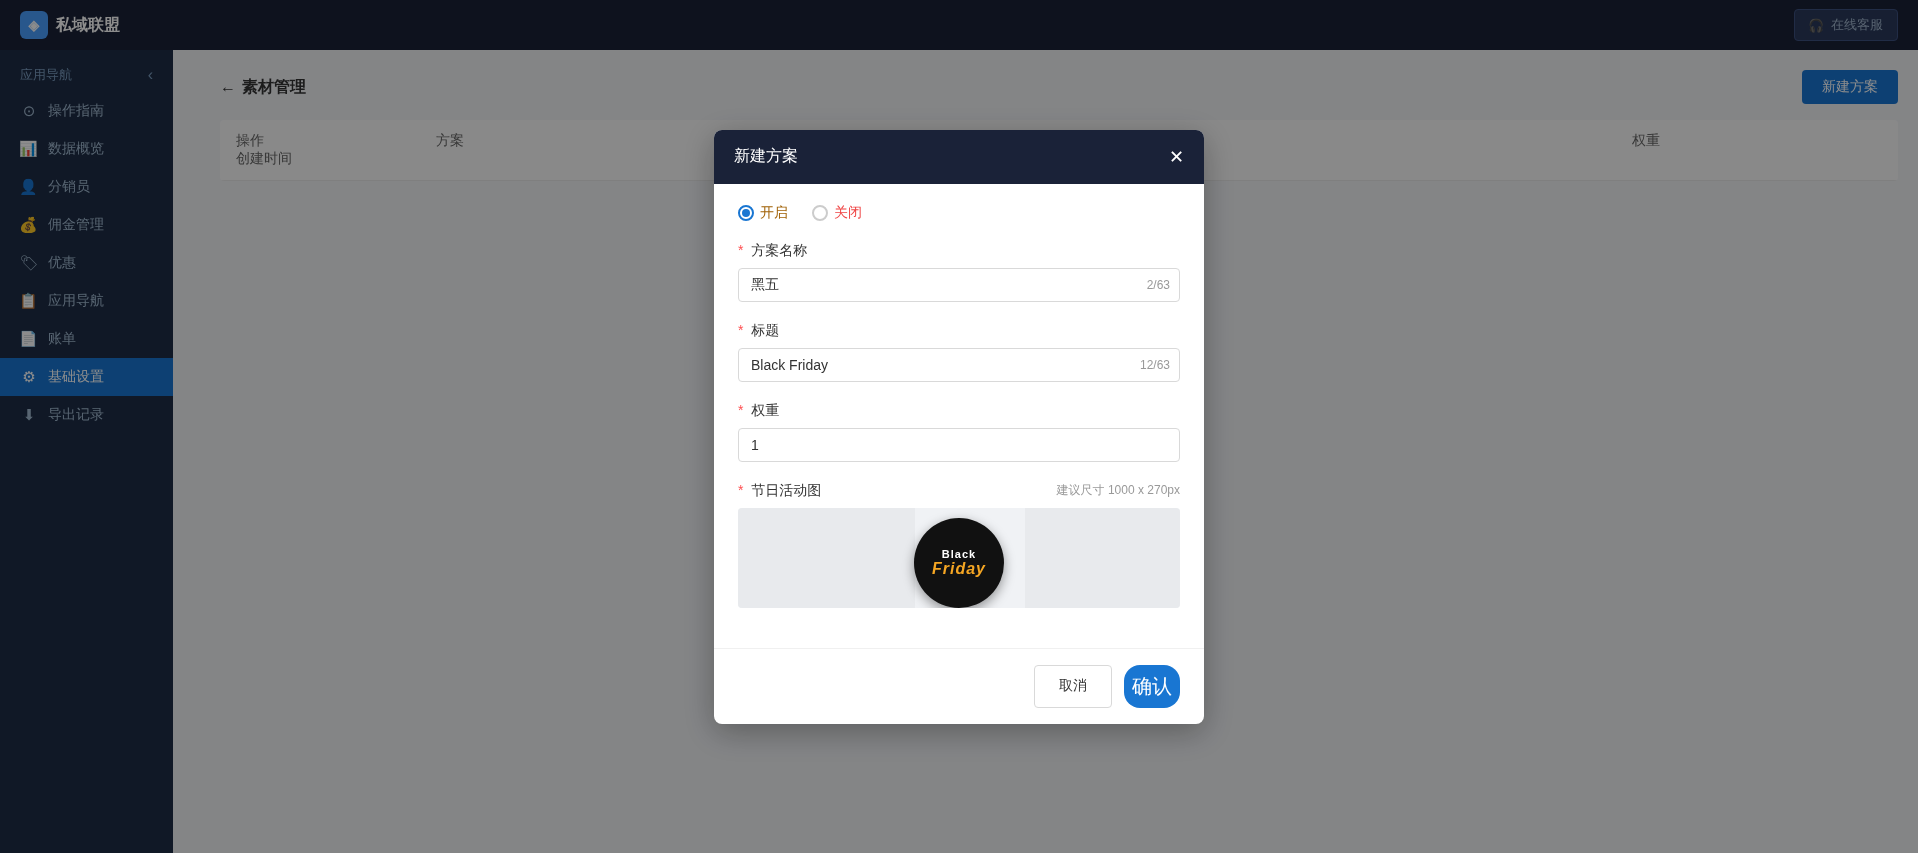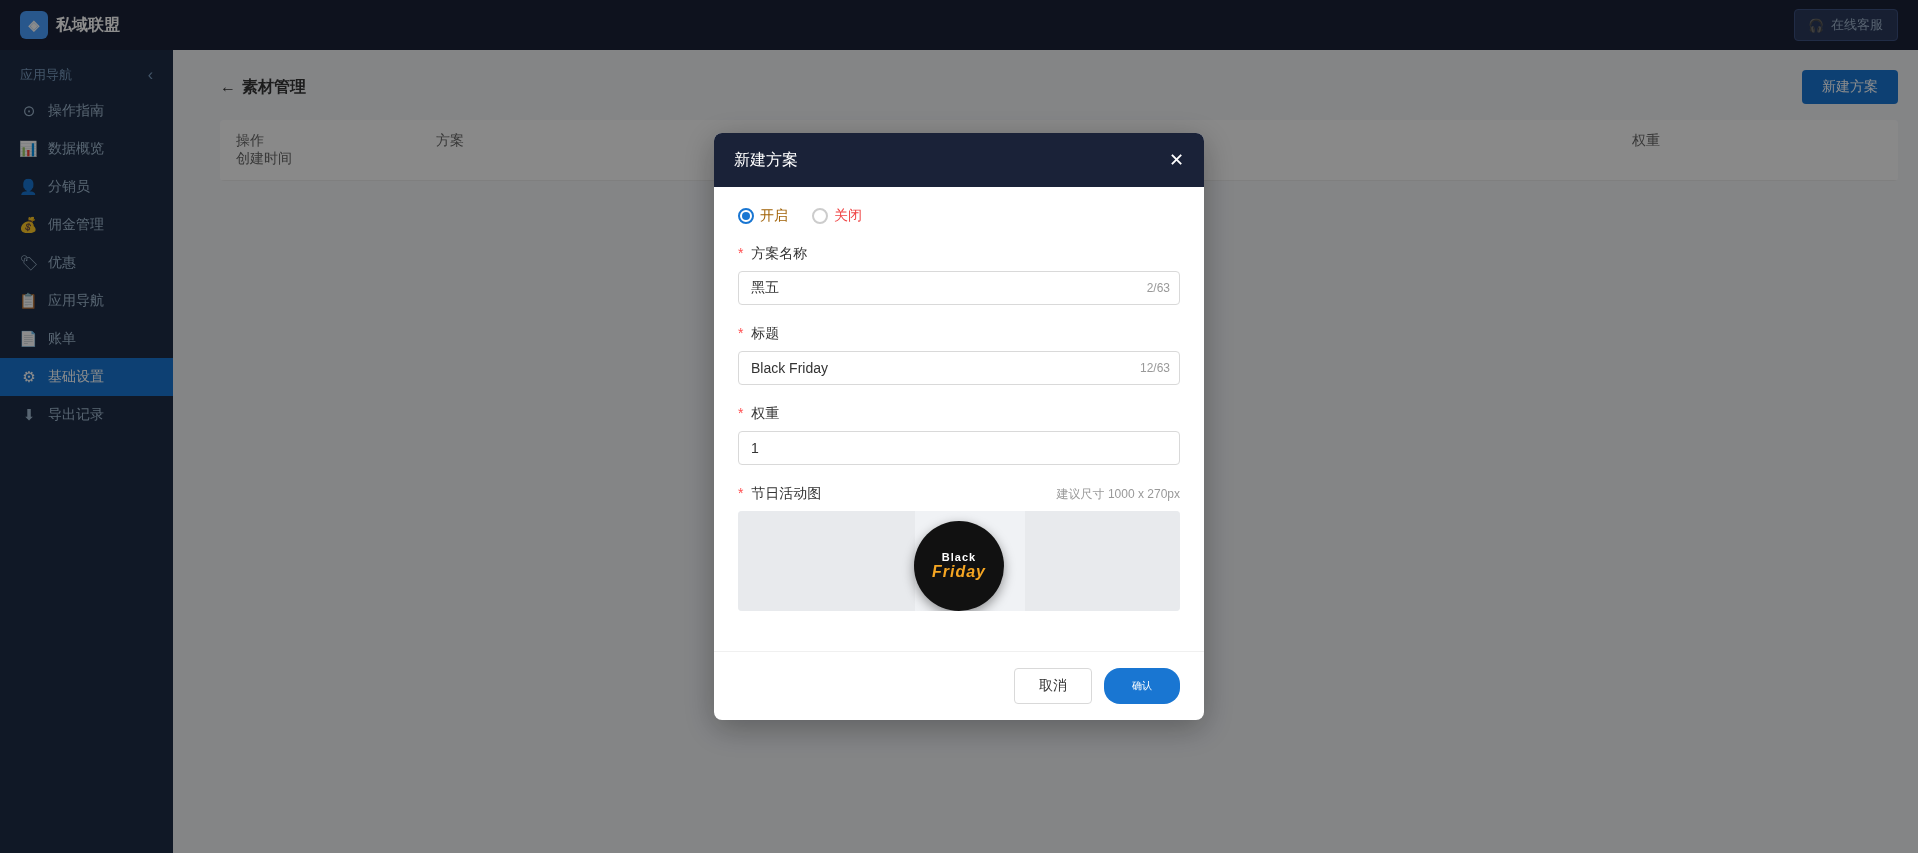--- a/index.html
+++ b/index.html
@@ -309,26 +309,26 @@
     .btn-cancel {
       padding: 8px 24px;
       border: 1px solid #d9d9d9;
       border-radius: 4px;
       background: #fff;
       color: #333;
       font-size: 14px;
       cursor: pointer;
     }
     .btn-confirm {
-      padding: 8px 28px;
+      padding: 8px 8px;
       border: none;
       border-radius: 16px;
       background: #1976d2;
       color: #fff;
-      font-size: 10px;
+      font-size: 20px;
       cursor: pointer;
     }
 
     
     .modal-body::-webkit-scrollbar { width: 6px; }
     .modal-body::-webkit-scrollbar-track { background: #f1f1f1; }
     .modal-body::-webkit-scrollbar-thumb { background: #ccc; border-radius: 3px; }
   </style>
 </head>
 <body>

